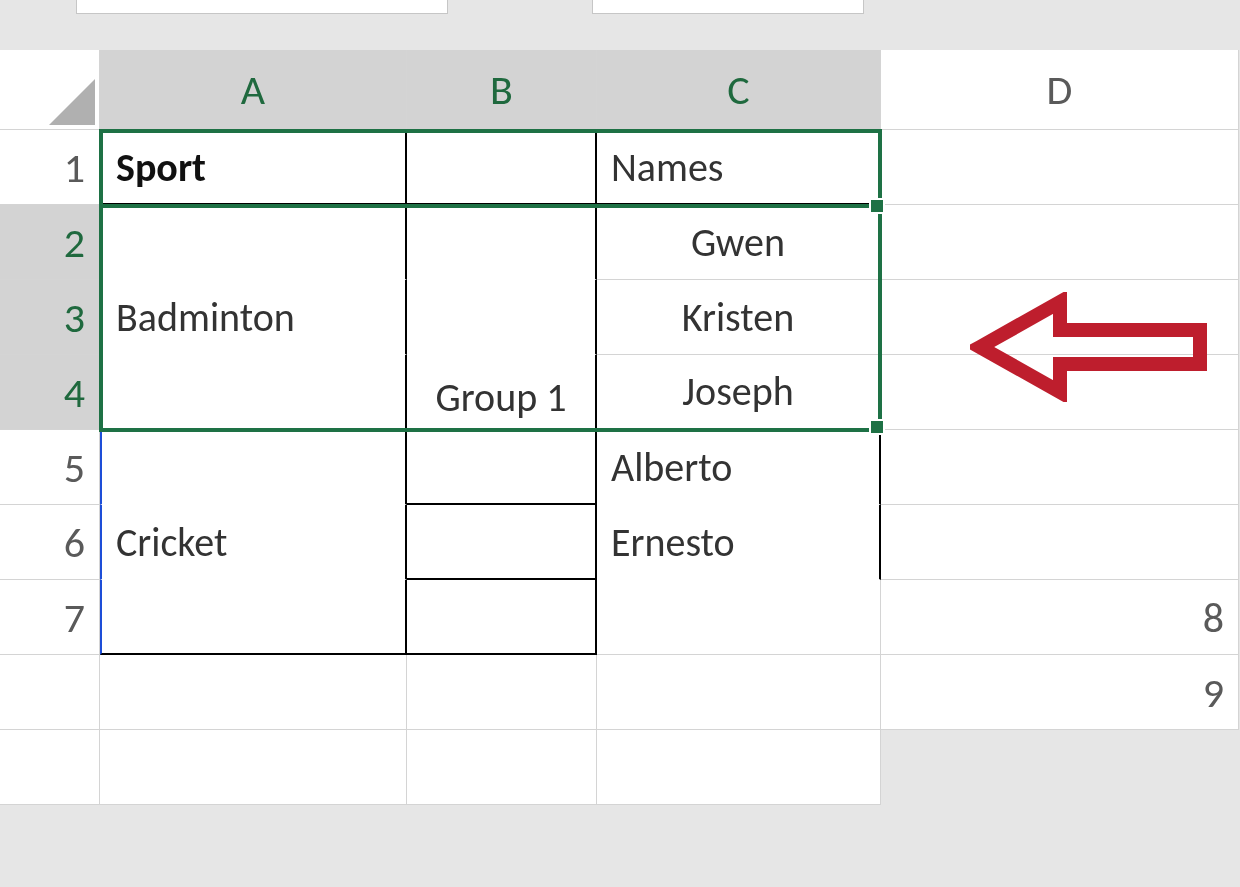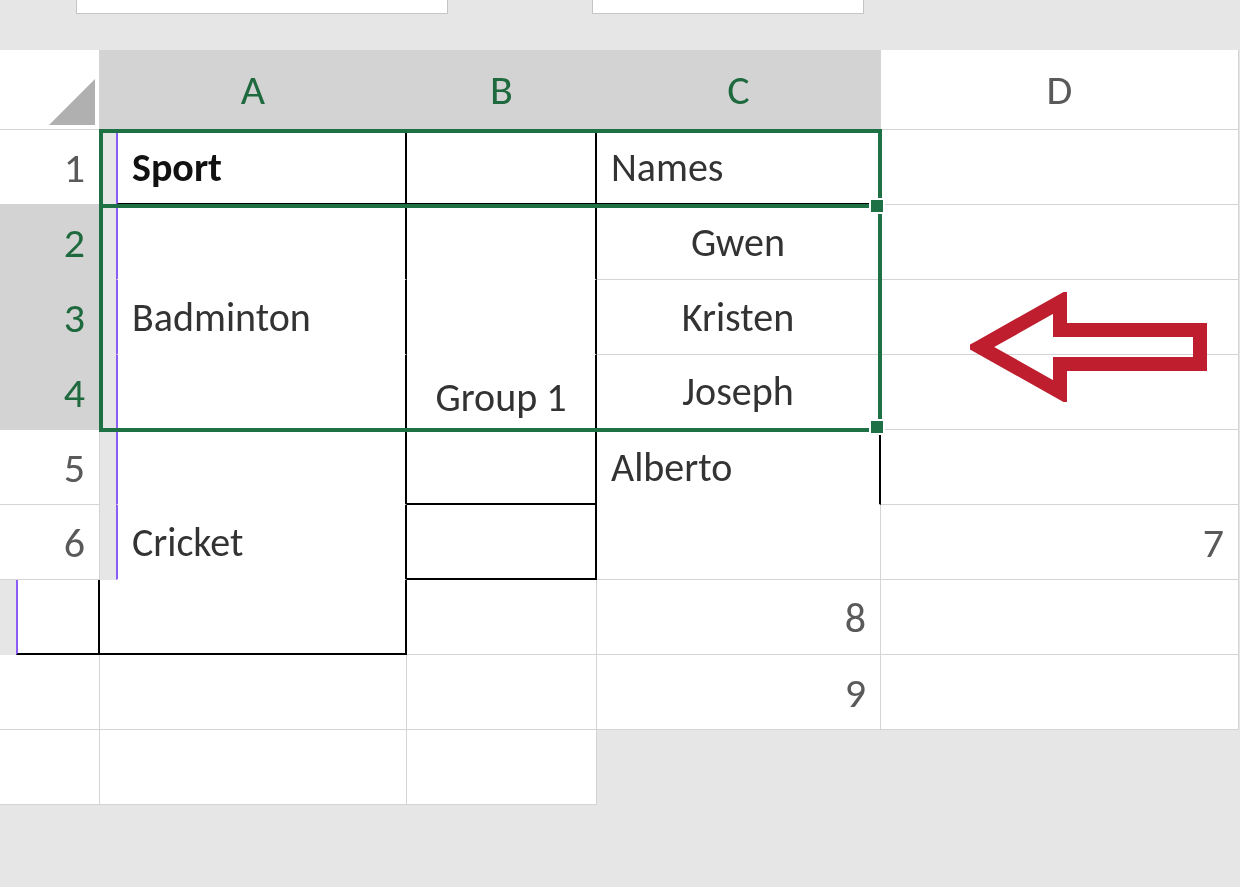--- a/index.html
+++ b/index.html
@@ -75,21 +75,21 @@
     color: #1f693e;
   }
 
   
   .cell { padding: 0 14px; }
   .headerrow { background: #e8e4ee; }
   .bold { font-weight: 700; color:#111; }
 
   
   .tbl-outer-top    { border-top: 2px solid #000; }
-  .tbl-outer-left   { border-left: 2px solid #8b5cf6; margin-left: 16px; }
+  .tbl-outer-left   { border-left: 2px solid #1d4ed8; }
   .tbl-outer-right  { border-right: 2px solid #000 !important; }
   .tbl-outer-bottom { border-bottom: 2px solid #000 !important; }
   .tbl-col-sep      { border-right: 2px solid #000 !important; }
   .tbl-row-sep      { border-bottom: 2px solid #000 !important; }
 
   
   .no-bottom-line { border-bottom-color: transparent !important; }
 
   
   .thin-black-bottom { border-bottom: 2px solid #000 !important; }
@@ -168,20 +168,21 @@
 
     <div class="rowheader">5</div>
     <div class="cell tbl-outer-left tbl-col-sep no-bottom-line"></div>
     <div class="cell tbl-col-sep thin-black-bottom"></div>
     <div class="cell tbl-outer-right no-bottom-line">Alberto</div>
     <div class="cell"></div>
 
     <div class="rowheader">6</div>
     <div class="cell tbl-outer-left tbl-col-sep no-bottom-line">Cricket</div>
     <div class="cell tbl-col-sep thin-black-bottom"></div>
+    <div class="cell tbl-outer-right no-bottom-line">Ernesto</div>
     <div class="cell"></div>
 
     <div class="rowheader">7</div>
     <div class="cell tbl-outer-left tbl-col-sep tbl-outer-bottom"></div>
     <div class="cell tbl-col-sep tbl-outer-bottom"></div>
     <div class="cell"></div>
 
     <div class="rowheader">8</div>
     <div class="cell"></div>
     <div class="cell"></div>

